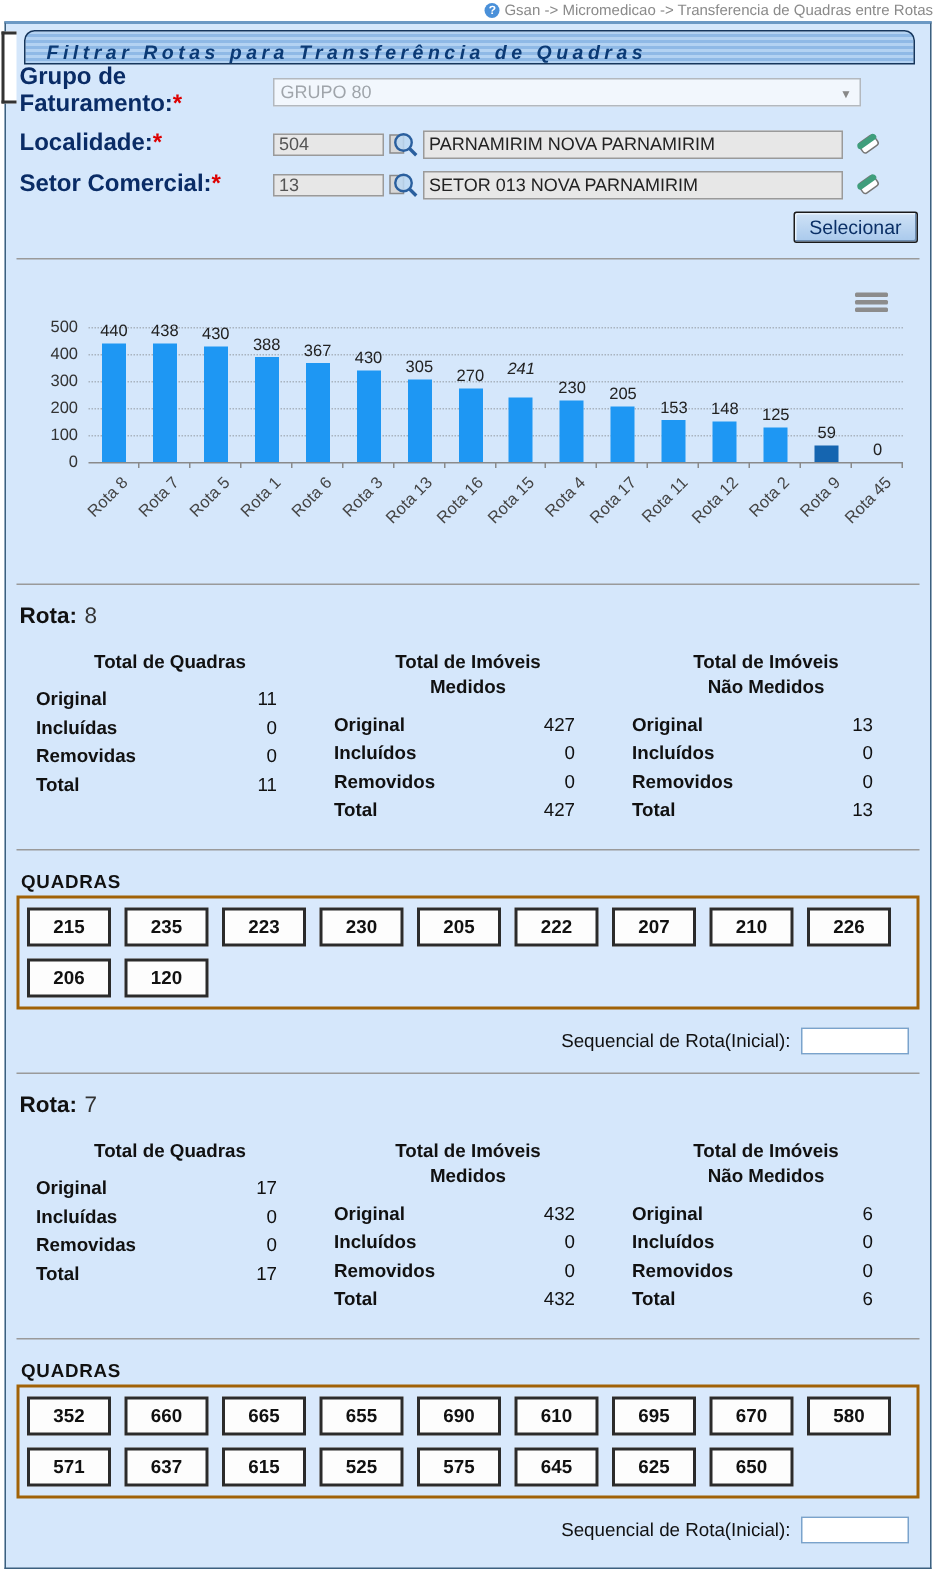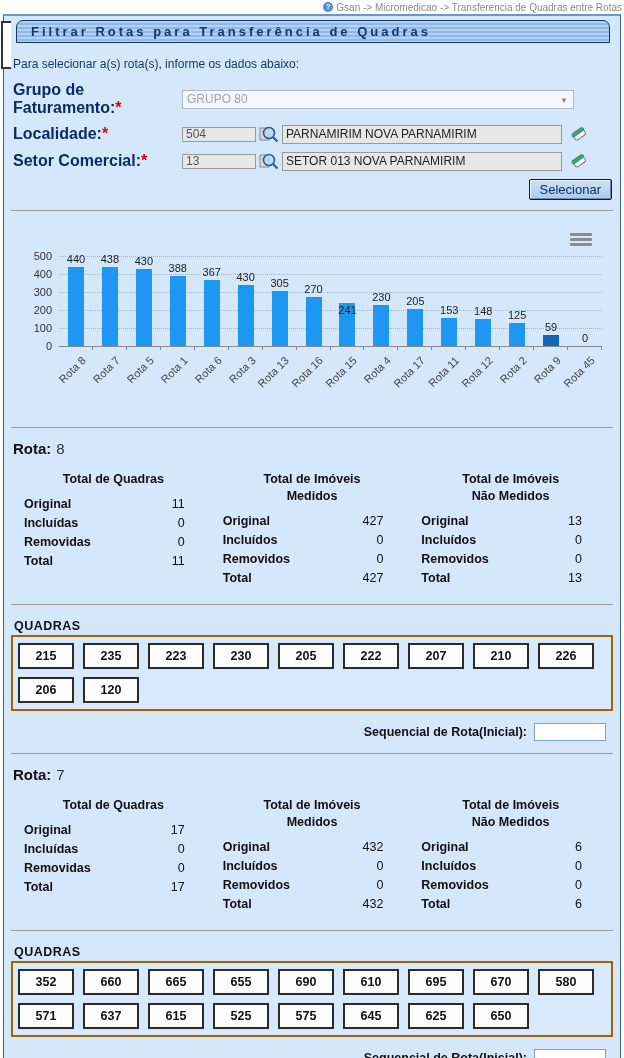--- a/index.html
+++ b/index.html
@@ -10,21 +10,21 @@
   .crumb-bar { height:14px; display:flex; justify-content:flex-end; align-items:center; gap:3px; padding-right:2px; background:#fff; }
   .crumb-text { font-size:10px; color:#8a8a8a; }
   .help-icon { width:10px; height:10px; border-radius:50%; background:#4a90d9; color:#fff; font-size:8px; line-height:10px; text-align:center; font-weight:bold; display:inline-block; }
 
   
   .main-frame { position:relative; margin:0 3px; border:1px solid #3c607f; border-top:2px solid #6c99c4; background:#d5e7fb; padding-bottom:4px; }
   .corner-bracket { position:absolute; left:-3px; top:5px; width:10px; height:48px; background:#fff; border:2px solid #333; border-right:none; }
 
   .title-bar { margin:4px 10px 0 12px; height:23px; border:1px solid #16365c; border-radius:7px 7px 0 0;
     background:repeating-linear-gradient(180deg,#b3d2f2 0 2px,#8fb9e6 2px 4px);
-    display:flex; align-items:center; padding-left:14px; }
+    display:flex; align-items:flex-end; padding-left:14px;font-style:italic; }
   .title-bar span { color:#0b3a75; font-weight:bold; font-size:13px; letter-spacing:3px; }
 
   .instruction { margin:14px 0 10px 9px; color:#123a6e; font-size:12px; }
 
   .form-row { display:flex; align-items:center; margin:0 8px 7px 9px; }
   .form-label { width:169px; color:#0a2c66; font-weight:bold; font-size:16px; flex:none; }
   .req { color:#d00; font-weight:bold; }
   select.grupo { width:392px; height:19px; border:1px solid #a5a5a5; background:#fff; color:#8a8a8a; font-size:12px;
     appearance:none; padding:0 4px; font-family:"Liberation Sans",sans-serif; }
   .select-wrap { position:relative; }
@@ -65,39 +65,38 @@
   .stat-header { text-align:center; font-weight:bold; font-size:12.5px; color:#111; white-space:pre-line; margin-bottom:9px; line-height:1.35; }
   .stat-row { display:flex; justify-content:space-between; margin:0 28px 5px 10px; font-size:12.5px; }
   .stat-row .sl { font-weight:600; color:#111; }
   .stat-row .sv { color:#111; }
 
   .quadras-label { margin:14px 0 2px 10px; font-weight:bold; font-size:12.5px; color:#111; letter-spacing:0.5px; }
   .quadras-box { margin:0 7px; border:2px solid #a16207; background:#d9e9fc; padding:6px 5px; display:flex; flex-wrap:wrap; gap:8px 9px; }
   .quadra-btn { width:56px; height:26px; background:#fdfdfd; border:2px solid #2b2b2b; font-size:12.5px; font-weight:bold;
     color:#111; display:flex; align-items:center; justify-content:center; font-family:"Liberation Sans",sans-serif; cursor:pointer; }
   .seq-row { display:flex; justify-content:flex-end; align-items:center; gap:7px; margin:12px 14px 12px 0; }
-  .seq-label { font-weight:bold; font-size:12.5px; color:#111; }
+  .seq-label { font-weight:normal; font-size:12.5px; color:#111; }
   .seq-input { width:72px; height:18px; border:1px solid #7aa3cc; background:#fff; font-size:12px; padding:0 3px; }
 </style>
 </head>
 <body>
 
 <div class="crumb-bar">
   <span class="help-icon">?</span>
   <span class="crumb-text">Gsan -&gt; Micromedicao -&gt; Transferencia de Quadras entre Rotas</span>
 </div>
 
 <div class="main-frame">
   <div class="corner-bracket"></div>
 
   <div class="title-bar">
     <span>Filtrar Rotas para Transferência de Quadras</span>
   </div>
 
-  <div class="instruction">Para selecionar a(s) rota(s), informe os dados abaixo:</div>
 
   <div class="form-row">
     <span class="form-label"><span>Grupo de Faturamento:</span><span class="req">*</span></span>
     <span class="select-wrap">
       <select class="grupo" disabled="">
         <option>GRUPO 80</option>
       </select>
       <span class="select-arrow">▼</span>
     </span>
   </div>
@@ -212,21 +211,21 @@
           <span class="xlabel">Rota 13</span>
         </div>
         <div class="bar-slot" style="left: 43.75%; width: 6.25%;">
           <div class="bar" style="height: 49px; background: rgb(30, 151, 243);"></div>
           <span class="bar-value" style="bottom: 51px;">270</span>
           <div class="xtick-mark"></div>
           <span class="xlabel">Rota 16</span>
         </div>
         <div class="bar-slot" style="left: 50%; width: 6.25%;">
           <div class="bar" style="height: 43px; background: rgb(30, 151, 243);"></div>
-          <span class="bar-value" style="bottom: 30px;">241</span>
+          <span class="bar-value" style="bottom: 56px; font-style: italic;">241</span>
           <div class="xtick-mark"></div>
           <span class="xlabel">Rota 15</span>
         </div>
         <div class="bar-slot" style="left: 56.25%; width: 6.25%;">
           <div class="bar" style="height: 41px; background: rgb(30, 151, 243);"></div>
           <span class="bar-value" style="bottom: 43px;">230</span>
           <div class="xtick-mark"></div>
           <span class="xlabel">Rota 4</span>
         </div>
         <div class="bar-slot" style="left: 62.5%; width: 6.25%;">

